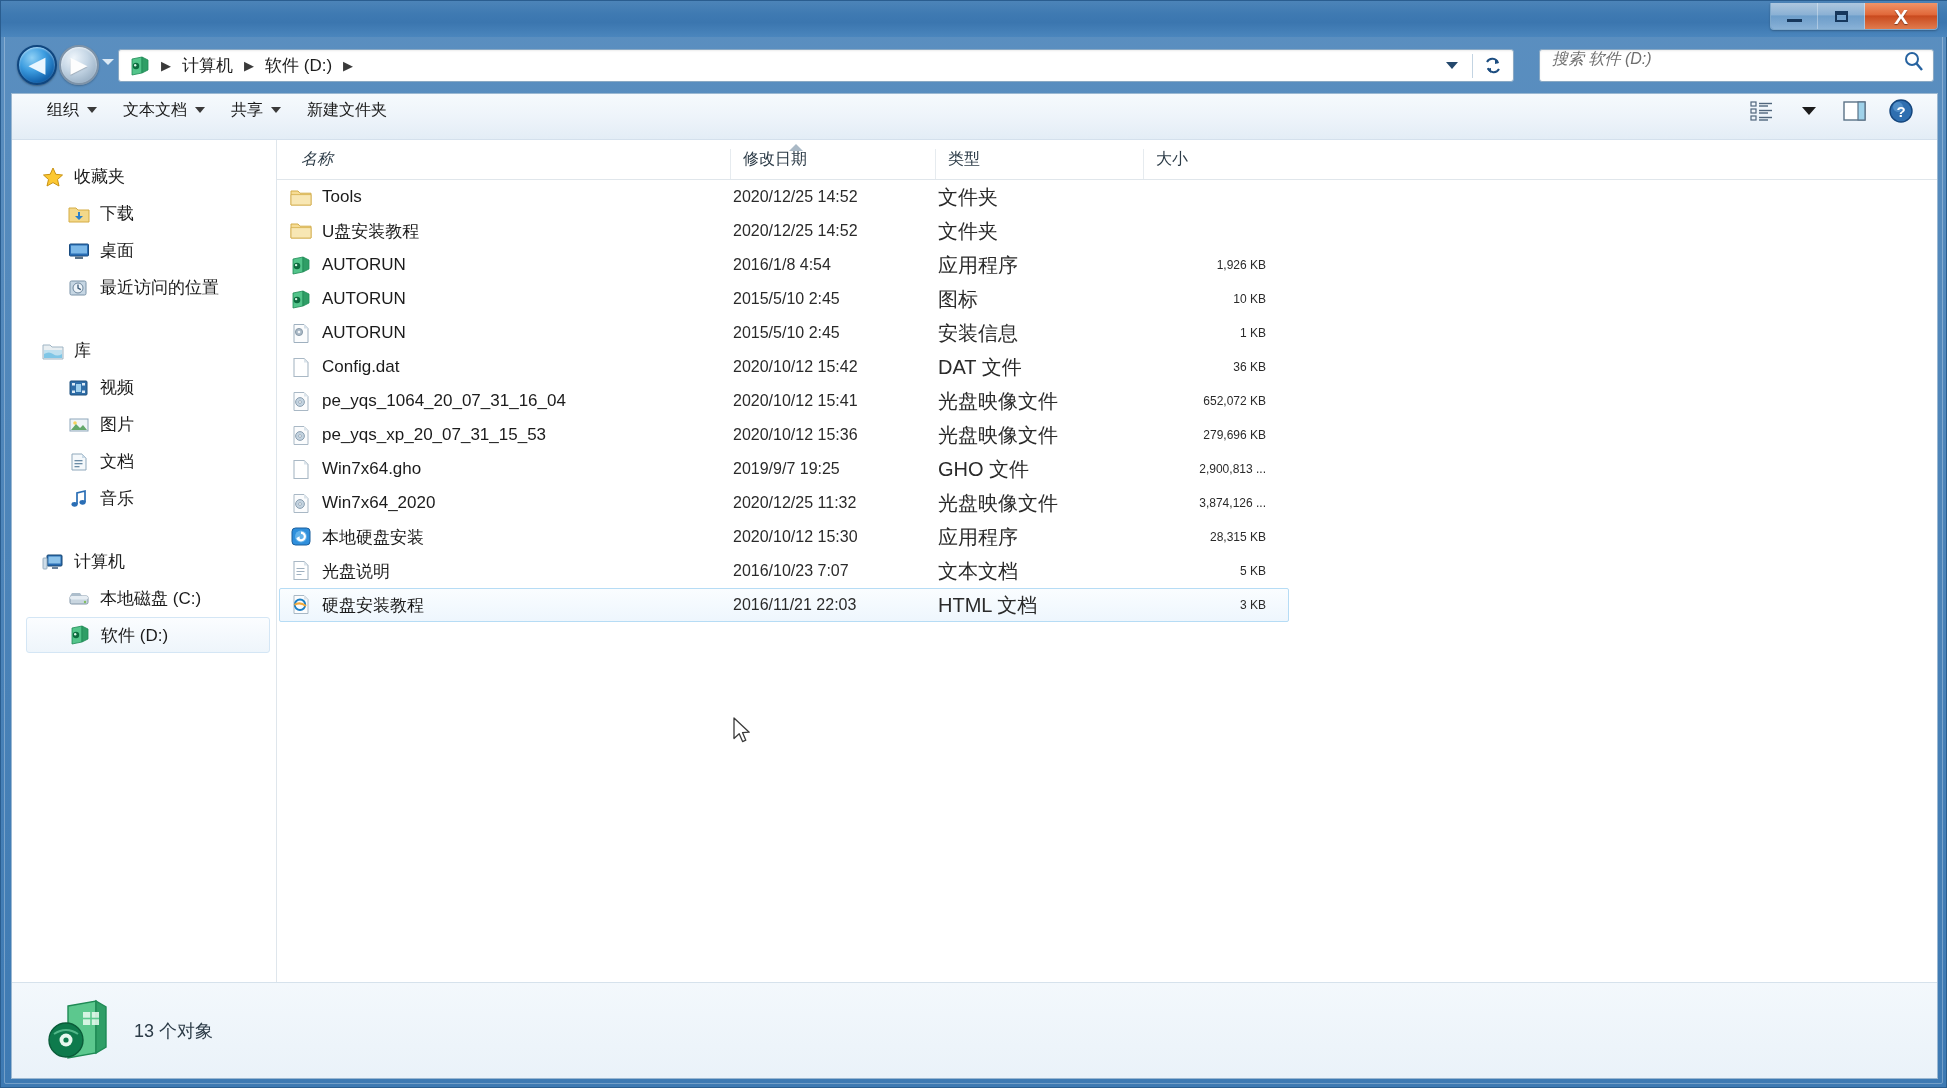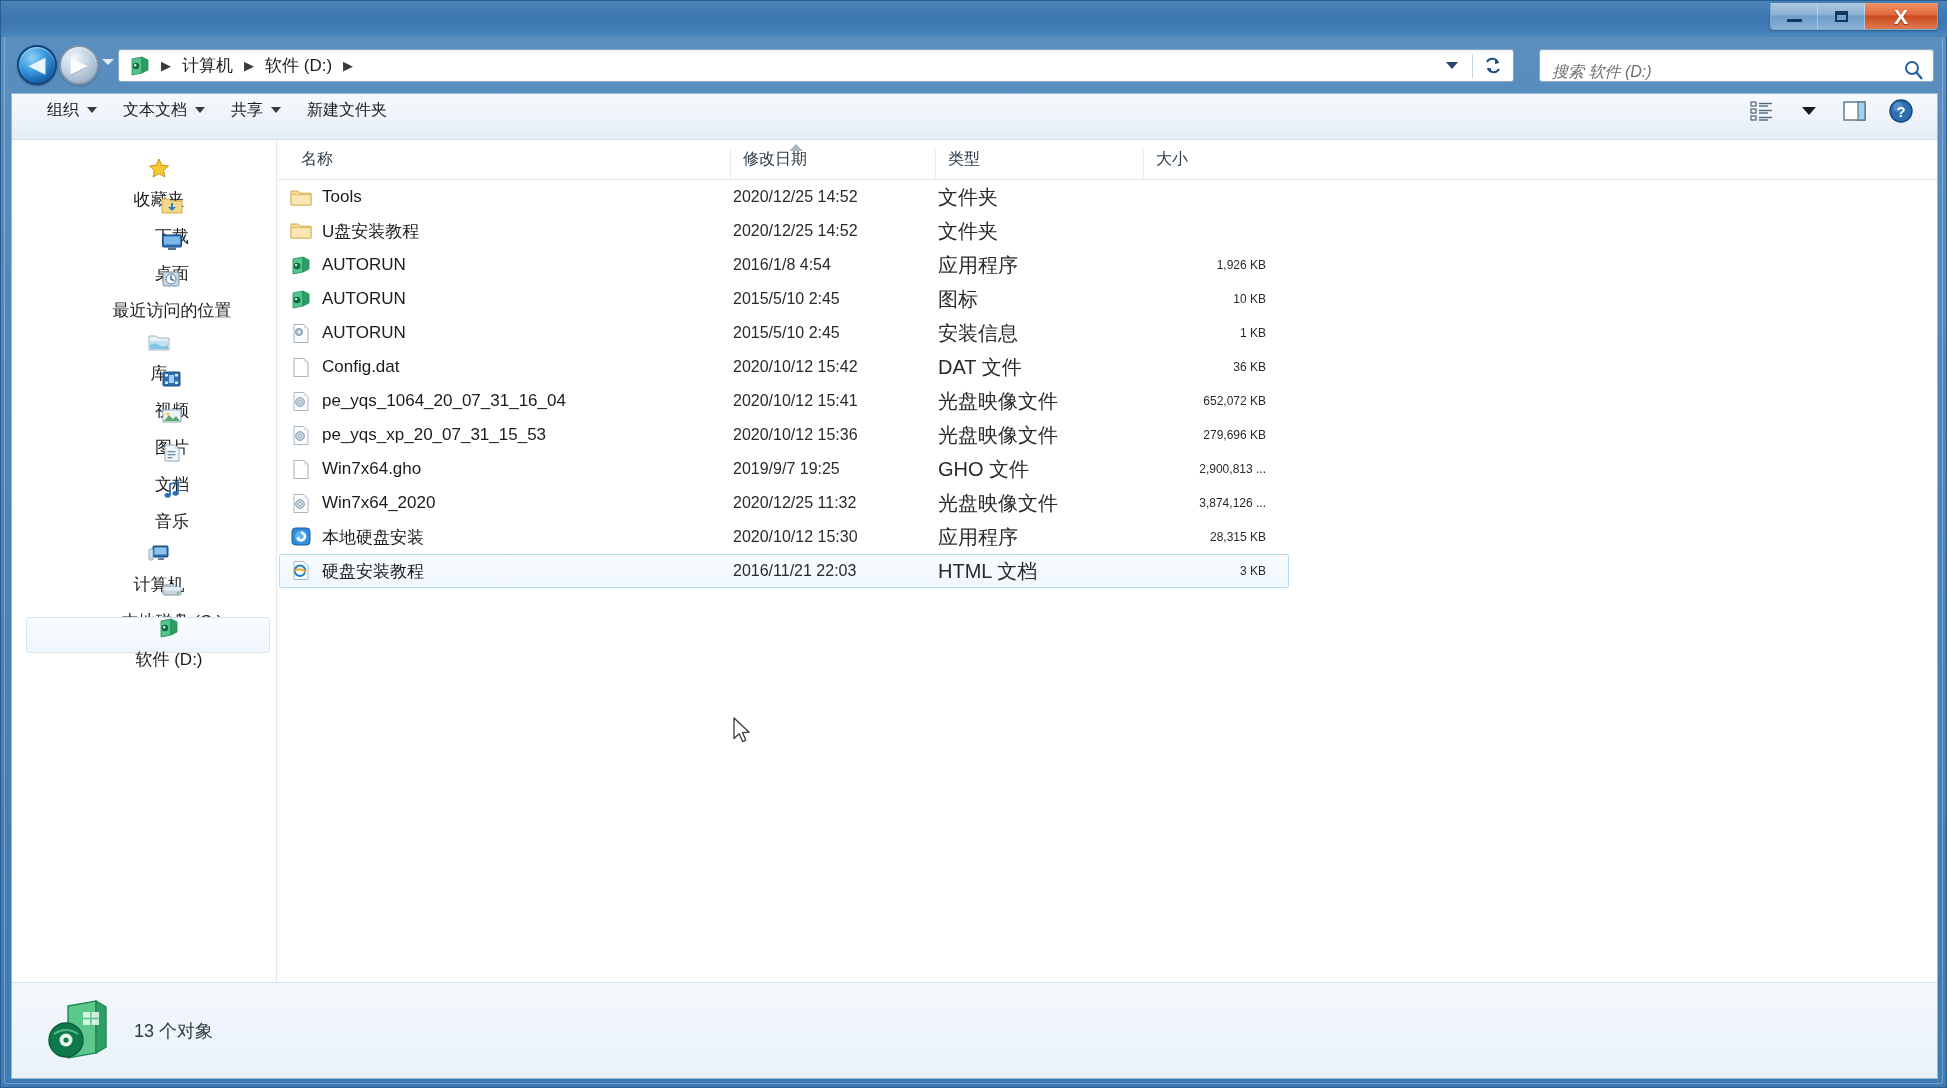--- a/index.html
+++ b/index.html
@@ -142,21 +142,21 @@
   #addr-chev { width: 0; height: 0; border-left:6px solid transparent; border-right:6px solid transparent; border-top: 7px solid #24486c; }
   .addr-divider { width: 1px; height: 24px; background: #c3d4e2; flex: 0 0 auto; }
 
   #searchbox {
     position: absolute;
     left: 1538px; top: 10px;
     width: 395px; height: 33px;
     background: #fff;
     border: 1px solid #8aa9c4;
     border-radius: 3px;
-    display: flex; align-items: flex-end;
+    display: flex; align-items: flex-start;
     box-shadow: inset 0 1px 2px rgba(0,0,0,0.08);
   }
   #searchinput {
     flex: 1; border: none; outline: none;
     font-size: 16px; font-style: italic; color: #6b6b6b;
     padding-left: 12px;
     font-family: "Liberation Sans", sans-serif;
     background: transparent;
   }
   #searchinput::placeholder { color: #6f6f6f; font-style: italic; }
@@ -209,21 +209,20 @@
     padding-top: 18px;
     position: relative;
     overflow: hidden;
   }
   .nav-group { margin-bottom: 4px; }
   .nav-row {
     display: flex; align-items: center; gap: 10px;
     height: 37px; padding-left: 38px;
     font-size: 17px; color: #1b1b1b;
     position: relative;
-    flex-direction: column;
   }
   .nav-row.root { padding-left: 30px; font-size: 17px; }
   .nav-row.child { padding-left: 56px; }
   .nav-row.selected {
     background: linear-gradient(to bottom, #fbfdff 0%, #eef5fb 100%);
     border: 1px solid #d4e6f5;
     border-radius: 3px;
     margin: 0 6px 0 14px;
     padding-left: 42px;
     height: 36px;
@@ -242,21 +241,21 @@
   }
   .col {
     font-size: 16px; color: #2c3b47;
     padding-bottom: 9px;
     border-left: 1px solid #e6ebef;
     padding-left: 12px;
     height: 30px;
     display: flex; align-items: flex-end;
   }
   .col:first-child { border-left: none; padding-left: 24px; }
-  .col-name { width: 453px; }
+  .col-name { width: 453px; font-style: italic; }
   .col-date { width: 205px; }
   .col-type { width: 208px; }
   .col-size { width: 130px; }
   #sortmark {
     position: absolute;
     left: 512px; top: 4px;
     width: 0; height: 0;
     border-left: 7px solid transparent;
     border-right: 7px solid transparent;
     border-bottom: 7px solid #aab9c6;
@@ -746,20 +745,37 @@
                     <path d="M11 5.5 A5 5 0 1 1 6.6 13 L8.8 11.6 A2.6 2.6 0 1 0 11 8 Z" fill="#ffffff"></path>
                     <path d="M6 12.2 L9.6 10.2 L9.6 14.2 Z" fill="#ffffff"></path>
                   </svg>
                 </span>
                 <span class="label">本地硬盘安装</span>
               </div>
               <div class="f-date">2020/10/12 15:30</div>
               <div class="f-type">应用程序</div>
               <div class="f-size">28,315 KB</div>
             </div>
+            <div class="frow">
+              <div class="f-name">
+                <span class="f-ico">
+                  <svg width="22" height="21" viewBox="0 0 22 21">
+                    <path d="M4 1.5 L14 1.5 L18 5.5 L18 19.5 L4 19.5 Z" fill="#ffffff" stroke="#a9b8c5" stroke-width="1.1"></path>
+                    <path d="M14 1.5 L14 5.5 L18 5.5 Z" fill="#dbe4eb"></path>
+                    <rect x="6.5" y="8" width="8" height="1" fill="#9fb0bf"></rect>
+                    <rect x="6.5" y="11" width="8" height="1" fill="#9fb0bf"></rect>
+                    <rect x="6.5" y="14" width="5" height="1" fill="#9fb0bf"></rect>
+                  </svg>
+                </span>
+                <span class="label">光盘说明</span>
+              </div>
+              <div class="f-date">2016/10/23 7:07</div>
+              <div class="f-type">文本文档</div>
+              <div class="f-size">5 KB</div>
+            </div>
             <div class="frow selected">
               <div class="f-name">
                 <span class="f-ico">
                   <svg width="22" height="21" viewBox="0 0 22 21">
                     <path d="M4 1.5 L14 1.5 L18 5.5 L18 19.5 L4 19.5 Z" fill="#fbfcfd" stroke="#a9b8c5" stroke-width="1"></path>
                     <path d="M14 1.5 L14 5.5 L18 5.5 Z" fill="#dbe4eb"></path>
                     <path d="M10 5.5 A5.2 5.2 0 1 0 10 16 A5.2 5.2 0 1 0 10 5.5" fill="none" stroke="#1c7fc4" stroke-width="1.9"></path>
                     <path d="M4.5 10.8 Q10 7.5 16 12" fill="none" stroke="#f0a93c" stroke-width="2.1"></path>
                   </svg>
                 </span>

